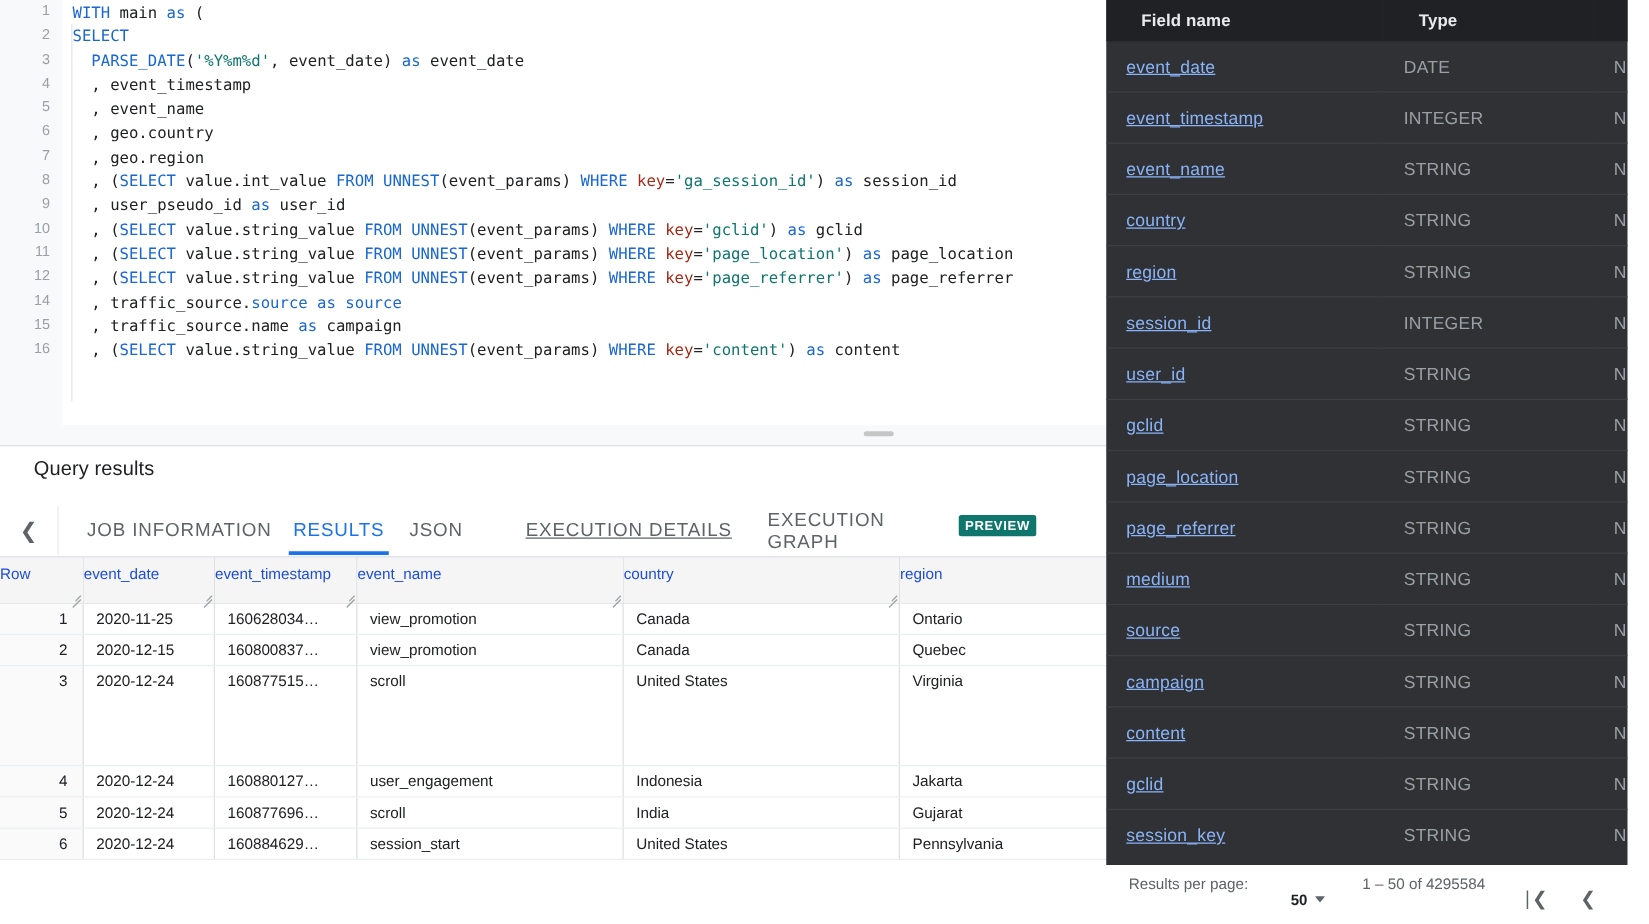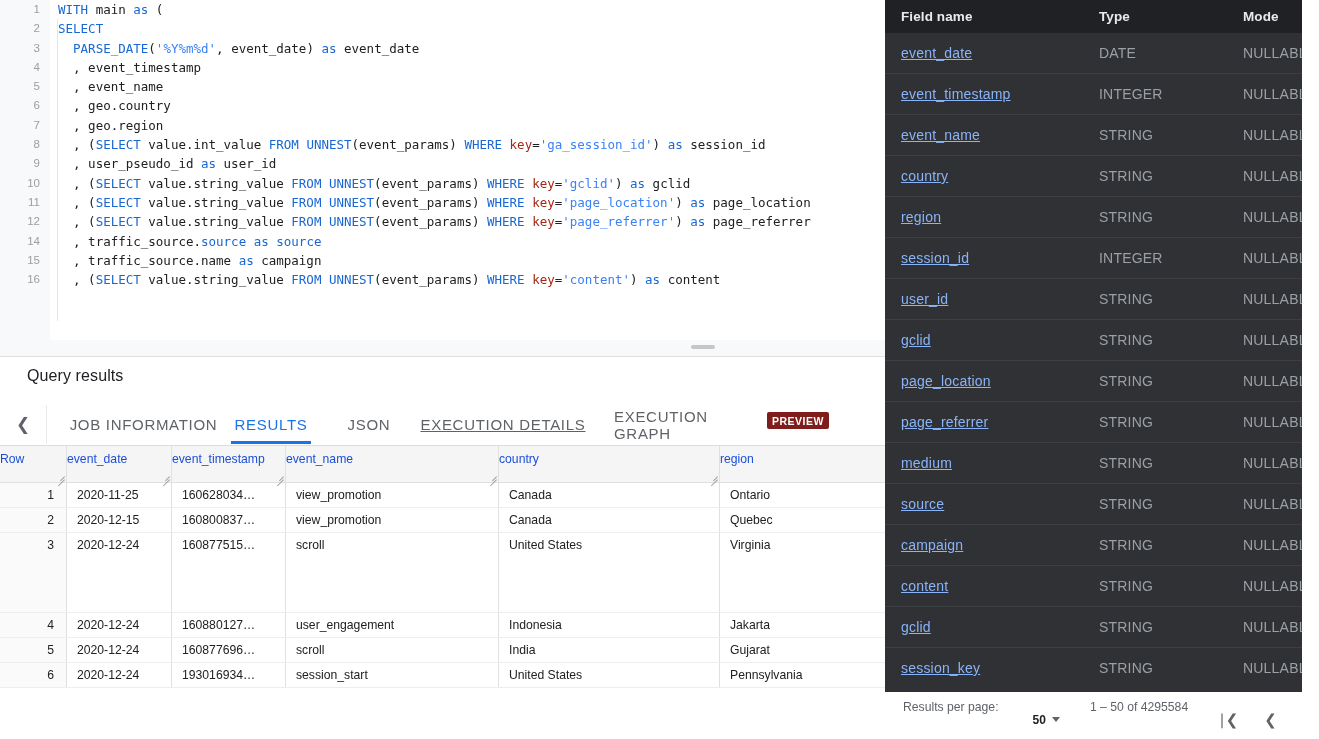--- a/index.html
+++ b/index.html
@@ -33,21 +33,21 @@
     position:absolute;left:0;top:0;width:40px;text-align:right;
     color:#9aa0a6;font-size:11.5px;line-height:19.3px;
     font-family:"Liberation Sans", sans-serif;
   }
   .guide{
     position:absolute;left:57px;top:19px;width:1px;height:302px;
     background:#e4e6e8;
   }
   .kw{color:#1967d2;}
   .fn{color:#1967d2;}
-  .str{color:#3b82f6;}
+  .str{color:#0f766e;}
   .key{color:#a52714;}
   .pl{color:#202124;}
   
   #editor-bottom{
     position:absolute;left:0;top:340px;width:885px;height:16px;
     background:#f8f9fa;border-bottom:1px solid #e0e0e0;
   }
   #drag-handle{
     position:absolute;left:691px;top:345px;width:24px;height:4px;
     border-radius:2px;background:#c4c7c5;
@@ -71,21 +71,21 @@
     position:absolute;top:0;height:39px;display:flex;align-items:center;
     font-size:15px;font-weight:500;letter-spacing:.7px;
     color:#5f6368;cursor:pointer;
   }
   .tab.active{color:#1a73e8;}
   .tab-underline{
     position:absolute;top:36px;height:3px;background:#1a73e8;
   }
   #preview-badge{
     position:absolute;top:412px;left:767px;
-    background:#7f1d1d;color:#ffffff;
+    background:#0f766e;color:#ffffff;
     font-size:10.5px;font-weight:700;letter-spacing:.5px;
     padding:2.5px 5px;border-radius:2px;
   }
   
   #rtable{
     position:absolute;left:0;top:446px;width:885px;
     border-collapse:collapse;table-layout:fixed;
     font-size:12.2px;
   }
   #rtable th{
@@ -123,21 +123,21 @@
   #schema{
     position:absolute;left:885px;top:0;width:417px;height:692px;
     background:#303134;overflow:hidden;
   }
   #schema-table{
     width:417px;border-collapse:collapse;table-layout:fixed;
     font-size:14px;
   }
   #schema-table th{
     background:#202124;color:#e8eaed;font-weight:700;
-    text-align:left;padding:0 16px;height:33px;font-size:13.5px;
+    text-align:left;padding:0 28px;height:33px;font-size:13.5px;
     letter-spacing:.1px;
   }
   #schema-table td{
     padding:0 16px;height:40px;color:#9aa0a6;
     border-top:1px solid #3c4043;letter-spacing:.2px;font-size:14px;
   }
   #schema-table tr:first-child td{border-top:none;}
   #schema-table td.fieldname a{
     color:#8ab4f8;text-decoration:underline;cursor:pointer;
   }
@@ -191,21 +191,21 @@
 
 <div id="tabbar">
   <div id="tab-scroll-left">❮</div>
 <div class="tab" style="left: 66px; width: 155px; justify-content: center;">
       <span>JOB INFORMATION</span>
     </div>
     <div class="tab active" style="left: 231px; width: 80px; justify-content: center;">
       <span>RESULTS</span>
     </div>
     <div class="tab-underline" style="left: 231px; width: 80px;"></div>
-    <div class="tab" style="left: 340px; width: 58px; justify-content: center;">
+    <div class="tab" style="left: 320px; width: 58px; justify-content: center;">
       <span>JSON</span>
     </div>
     <div class="tab" style="left: 420px; width: 166px; justify-content: center; text-decoration: underline;">
       <span>EXECUTION DETAILS</span>
     </div>
     <div class="tab" style="left: 614px; width: 153px; justify-content: center;">
       <span>EXECUTION GRAPH</span>
     </div>
   </div>
 <div id="preview-badge">PREVIEW</div>
@@ -258,21 +258,21 @@
         <td class="rownum">5</td>
         <td>2020-12-24</td>
         <td>160877696…</td>
         <td>scroll</td>
         <td>India</td>
         <td>Gujarat</td>
       </tr>
       <tr>
         <td class="rownum">6</td>
         <td>2020-12-24</td>
-        <td>193016934…</td>
+        <td>160884629…</td>
         <td>session_start</td>
         <td>United States</td>
         <td>Pennsylvania</td>
       </tr>
     </tbody>
 </table>
 
 <div id="hscroll-track">
   
 </div>

